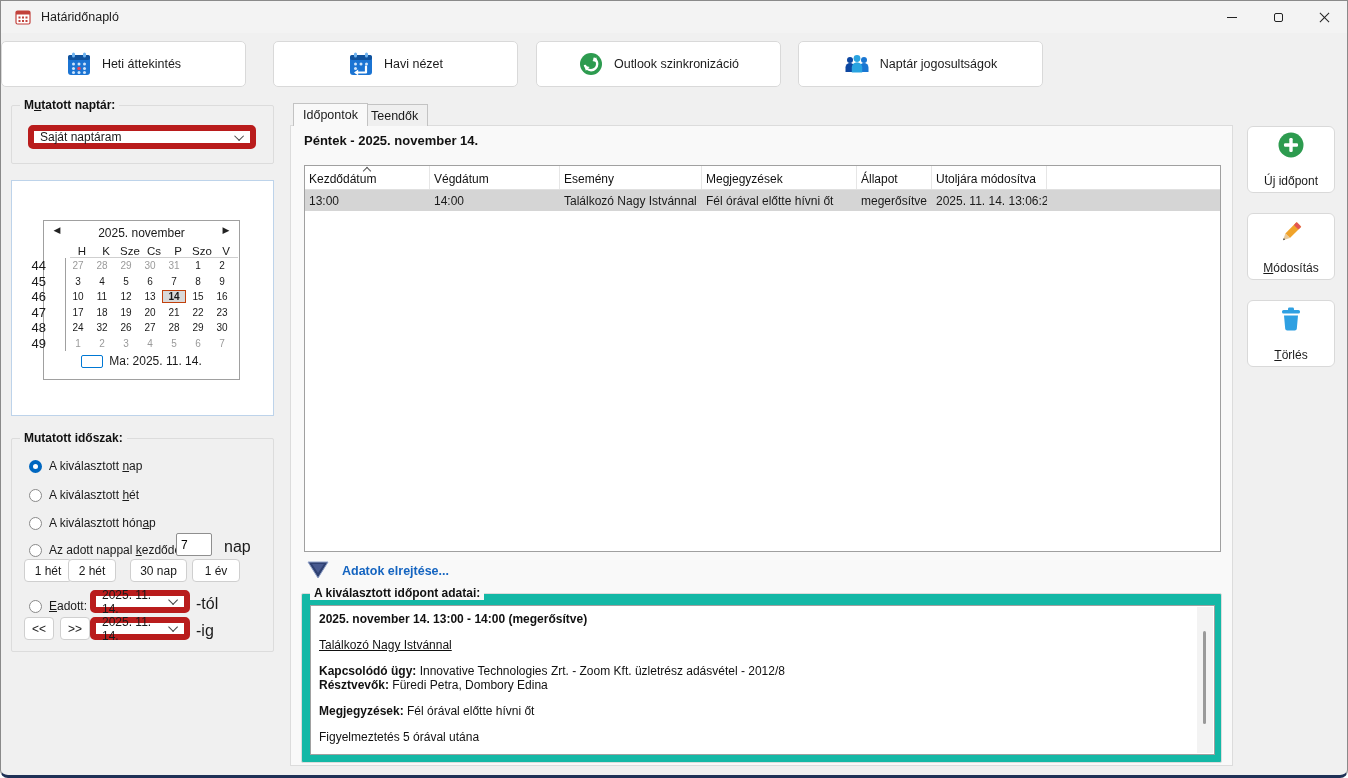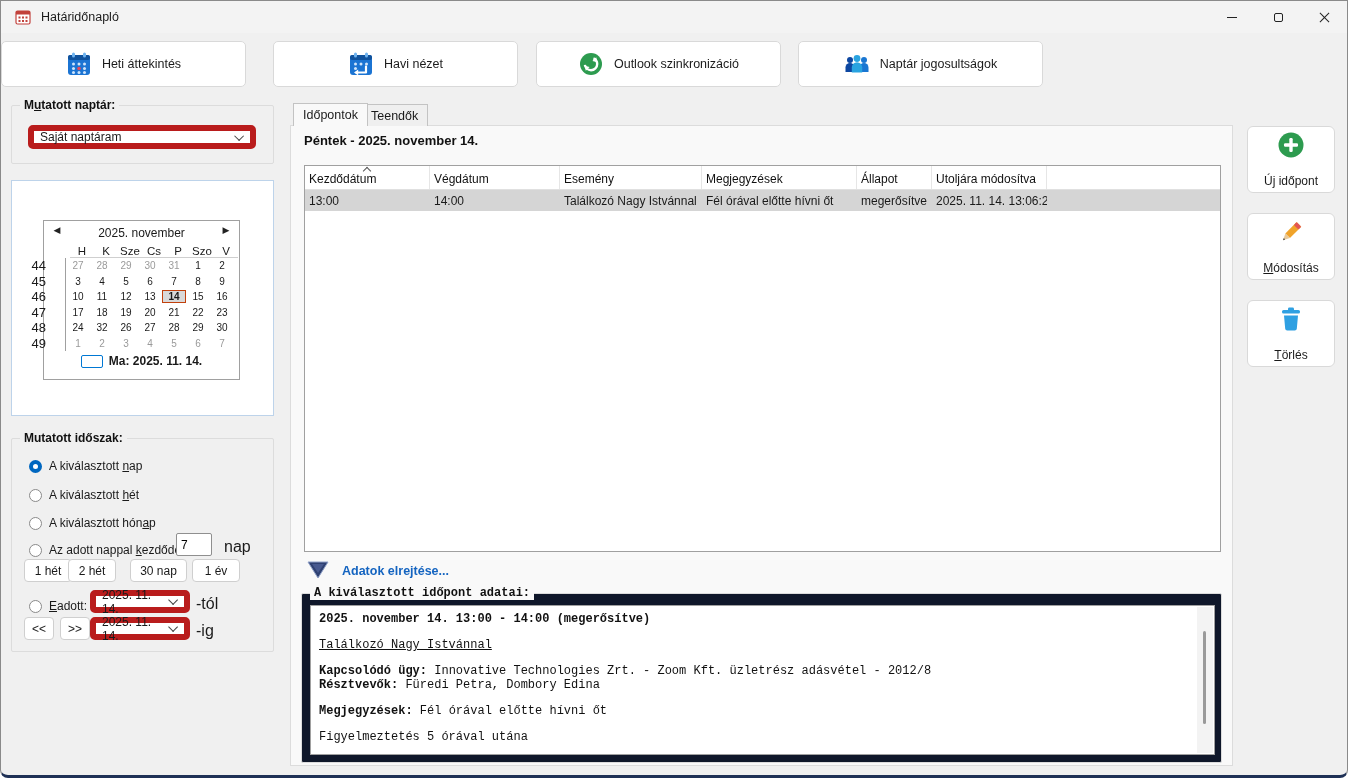--- a/index.html
+++ b/index.html
@@ -34,21 +34,21 @@
   .mc-head { position:relative; height:24px; display:flex; align-items:center; justify-content:center; }
   .mc-arrow { position:absolute; top:4px; font-size:9px; color:#222; width:14px; text-align:center; }
   .mc-arrow.prev { left:6px; } .mc-arrow.next { right:6px; }
   .mc-dow { display:flex; margin-left:26px; border-bottom:1px solid #cfcfcf; width:168px; }
   .mc-dow-cell { width:24px; text-align:center; font-size:11.5px; }
   .mc-week { display:flex; height:15.5px; align-items:center; }
   .mc-wnum { width:22px; text-align:right; padding-right:19px; border-right:1px solid #a0a0a0; font-size:13px; height:100%; display:flex; align-items:center; justify-content:flex-end; }
   .mc-day { width:24px; text-align:center; font-size:10px; }
   .mc-day.muted { color:#9a9a9a; }
   .mc-day.selected { background:#d9d9d9; border:1px solid #c2410c; font-weight:bold; }
-  .mc-today { display:flex; align-items:center; justify-content:center; gap:6px; margin-top:3px;font-weight:bold; }
+  .mc-today { display:flex; align-items:center; justify-content:center; gap:6px; margin-top:3px; }
   .today-box { width:22px; height:13px; border:1px solid #0078d4; border-radius:2px; }
   .radio { position:absolute; display:flex; align-items:center; gap:7px; font-size:12px; }
   .rdot { width:13px; height:13px; border-radius:50%; background:#fff; border:1px solid #8a8a8a; flex:0 0 auto; }
   .rdot.on { border:4px solid #0067c0; }
   .small-btn { position:absolute; background:#fff; border:1px solid #cfcfcf; border-radius:4px; display:flex; align-items:center; justify-content:center; font-size:12px; height:23px; }
   .txt-input { position:absolute; border:1px solid #8f8f8f; border-radius:2px; background:#fff; font-size:12px; padding:0 4px; font-family:inherit; }
   .side-label { position:absolute; font-size:16px; }
   u { text-decoration:underline; }
   
   .tabpage { position:absolute; left:289px; top:124px; width:943px; height:641px; background:#f9f9f9; border:1px solid #dcdcdc; }
@@ -58,21 +58,21 @@
   .page-heading { position:absolute; left:303px; top:132px; font-weight:bold; font-size:13px; color:#111; }
   .listview { position:absolute; left:303px; top:164px; width:917px; height:387px; background:#fff; border:1px solid #a0a0a0; overflow:hidden; }
   .lv-header { display:flex; height:24px; border-bottom:1px solid #e0e0e0; }
   .lv-hcell { position:relative; display:flex; align-items:flex-end; padding:0 4px 3px 4px; font-size:12px; color:#111; border-right:1px solid #e6e6e6; }
   .lv-caret { position:absolute; top:2px; left:50%; width:6px; height:6px; border-left:1px solid #555; border-top:1px solid #555; transform:translateX(-50%) rotate(45deg); }
   .lv-row { display:flex; height:21px;text-align:right; }
   .lv-row.selected { background:#d5d5d5; }
   .lv-cell { display:flex; align-items:center; padding:0 4px; font-size:12px; overflow:hidden; white-space:nowrap; }
   .hide-row { position:absolute; left:305px; top:560px; display:flex; align-items:center; gap:12px; }
   .hide-link { color:#1464c0; font-weight:bold; font-size:12.5px; }
-  .gb-details { left:300px; top:592px; width:921px; height:170px; background:#0f172a;font-family:Liberation Mono, monospace; }
+  .gb-details { left:300px; top:592px; width:921px; height:170px; background:#14b8a6; }
   .gb-details .gb-label { background:#f9f9f9; }
   .details-area { position:absolute; left:8px; top:11px; width:905px; height:150px; background:#fff; border:1px solid #a0a0a0; overflow:hidden; }
   .details-text { position:absolute; left:8px; top:6px; right:26px; font-size:12px; line-height:14px; color:#111; }
   .details-text .blank { height:12px; }
   .d-title { font-weight:bold; }
   .d-link { text-decoration:underline; }
   .scroll-track { position:absolute; right:1px; top:1px; bottom:1px; width:16px; background:#f3f3f3; }
   .scroll-thumb { position:absolute; left:6px; top:24px; width:3px; height:93px; background:#9a9a9a; border-radius:2px; }
   
   .act-btn { position:absolute; left:1246px; width:88px; height:67px; background:#fff; border:1px solid #d9d9d9; border-radius:6px;

